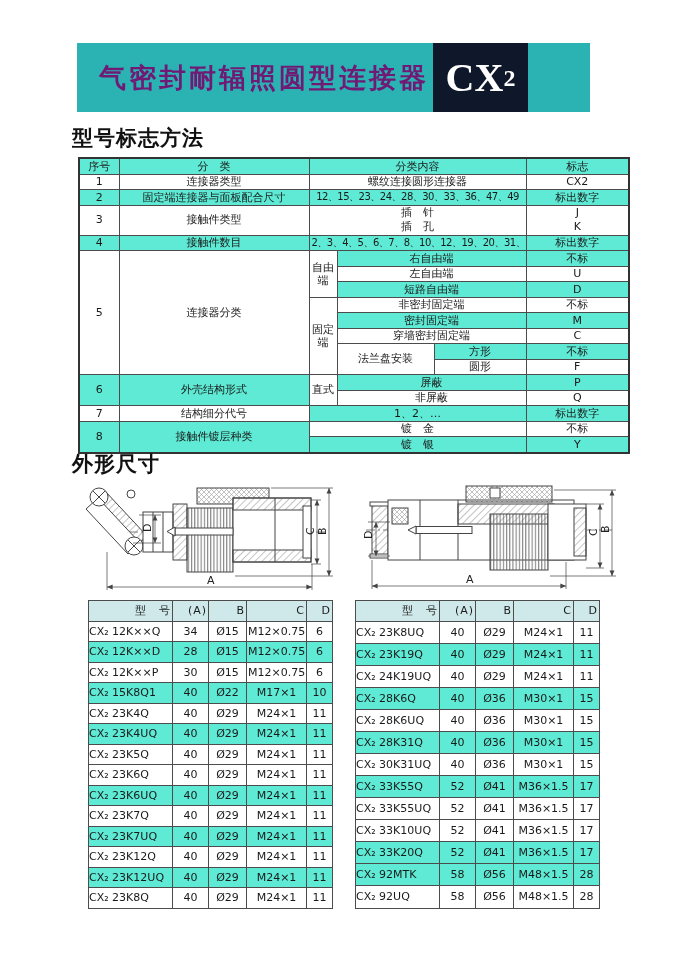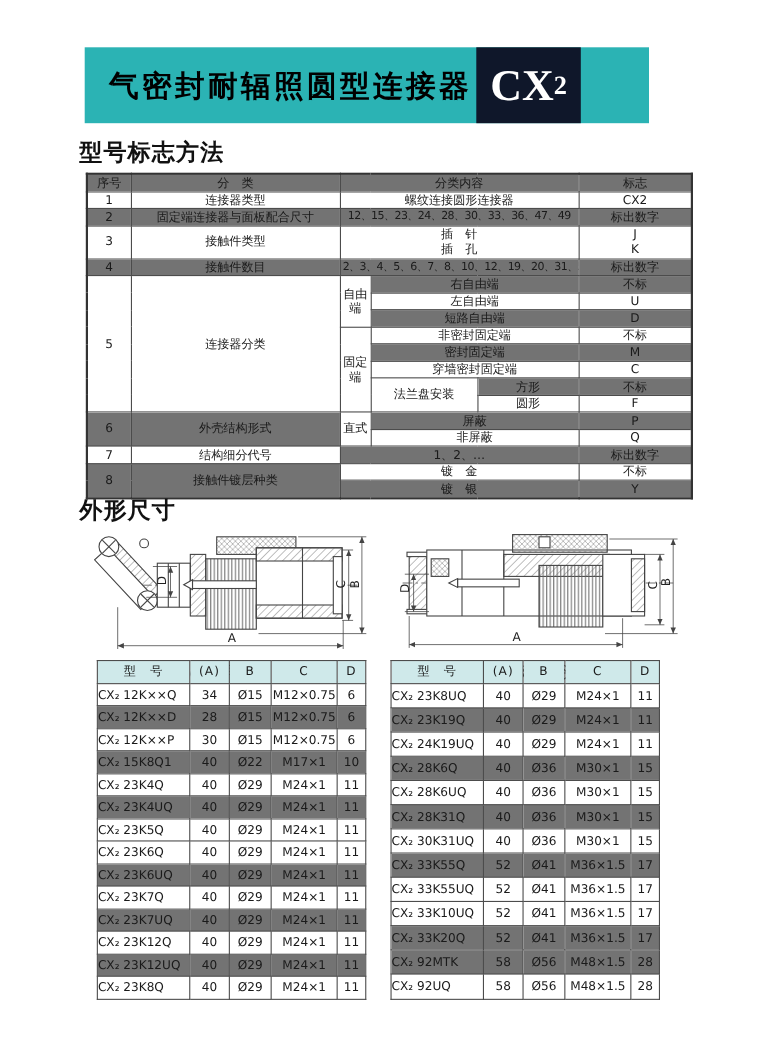--- a/index.html
+++ b/index.html
@@ -3,57 +3,57 @@
 <meta charset="utf-8">
 <style>
   html,body{margin:0;padding:0;background:#ffffff;}
   body{width:700px;height:956px;overflow:hidden;position:relative;
        font-family:"DejaVu Sans","Liberation Sans",sans-serif;color:#1a1a1a;}
 
   
   .banner{position:absolute;left:77px;top:43px;width:513px;height:69px;
           background:#2bb3b4;}
   .banner-title{position:absolute;left:22px;top:17px;font-size:27px;font-weight:bold;
-          color:#000000;letter-spacing:3px;white-space:nowrap;}
+          color:#701a75;letter-spacing:3px;white-space:nowrap;}
   .banner-code{position:absolute;left:356px;top:0;width:95px;height:69px;
           background:#0f172a;display:flex;align-items:center;justify-content:center;
           font-family:"Liberation Serif","DejaVu Serif",serif;font-weight:bold;
           font-size:40px;color:#ffffff;}
   .banner-code sub{font-size:24px;line-height:0;vertical-align:-8px;}
 
   
   .sec-title{position:absolute;left:72px;font-size:21px;font-weight:bold;
           letter-spacing:1px;color:#111;}
   #sec1{top:124px;} #sec2{top:450px;}
 
   
   table{border-collapse:collapse;}
   .spec{position:absolute;left:78px;top:157px;width:550px;
         font-size:11px;table-layout:fixed;}
   .spec td{border:1px solid #4c4c4c;text-align:center;padding:0 2px;
         height:14.5px;line-height:1.2;overflow:hidden;}
   .spec{border:2px solid #333;}
-  .tint{background:#737373;}
+  .tint{background:#5eead4;}
   .vert{width:12px;word-break:break-all;line-height:1.25;padding:0 6px;}
   .num-list{font-size:10px;letter-spacing:-0.5px;white-space:nowrap;}
   .two-line div{line-height:14.5px;text-align:center;}
 
   
   .drawings{position:absolute;left:76px;top:482px;width:548px;display:flex;gap:18px;}
   .figure{width:265px;display:flex;flex-direction:column;align-items:center;}
   .figure svg{display:block;}
   .caption{font-size:15px;letter-spacing:3px;color:#222;margin-top:2px;white-space:nowrap;}
   .dim-label{font-family:"DejaVu Sans",sans-serif;font-size:11px;fill:#222;}
 
   
   .dim-tables{position:absolute;left:88px;top:600px;display:flex;gap:22px;}
   .dim{width:244px;font-size:11px;table-layout:fixed;border:1.5px solid #333;}
   .dim th,.dim td{border:1px solid #4c4c4c;text-align:center;height:19.5px;
         padding:0 1px;overflow:hidden;white-space:nowrap;}
-  .dim th{background:#cfe9ea;font-weight:normal;letter-spacing:1px;}
+  .dim th{background:#cfe9ea;font-weight:normal;letter-spacing:1px;text-align:right;}
   .dim td:first-child{text-align:left;padding-left:0;margin-left:16px;}
   .dim col.c-model{width:84px;} .dim col.c-a{width:36px;}
   .dim col.c-b{width:38px;} .dim col.c-c{width:60px;} .dim col.c-d{width:26px;}
 </style>
 </head>
 <body>
 
 <div class="banner">
   <div class="banner-title">气密封耐辐照圆型连接器</div>
   <div class="banner-code">

